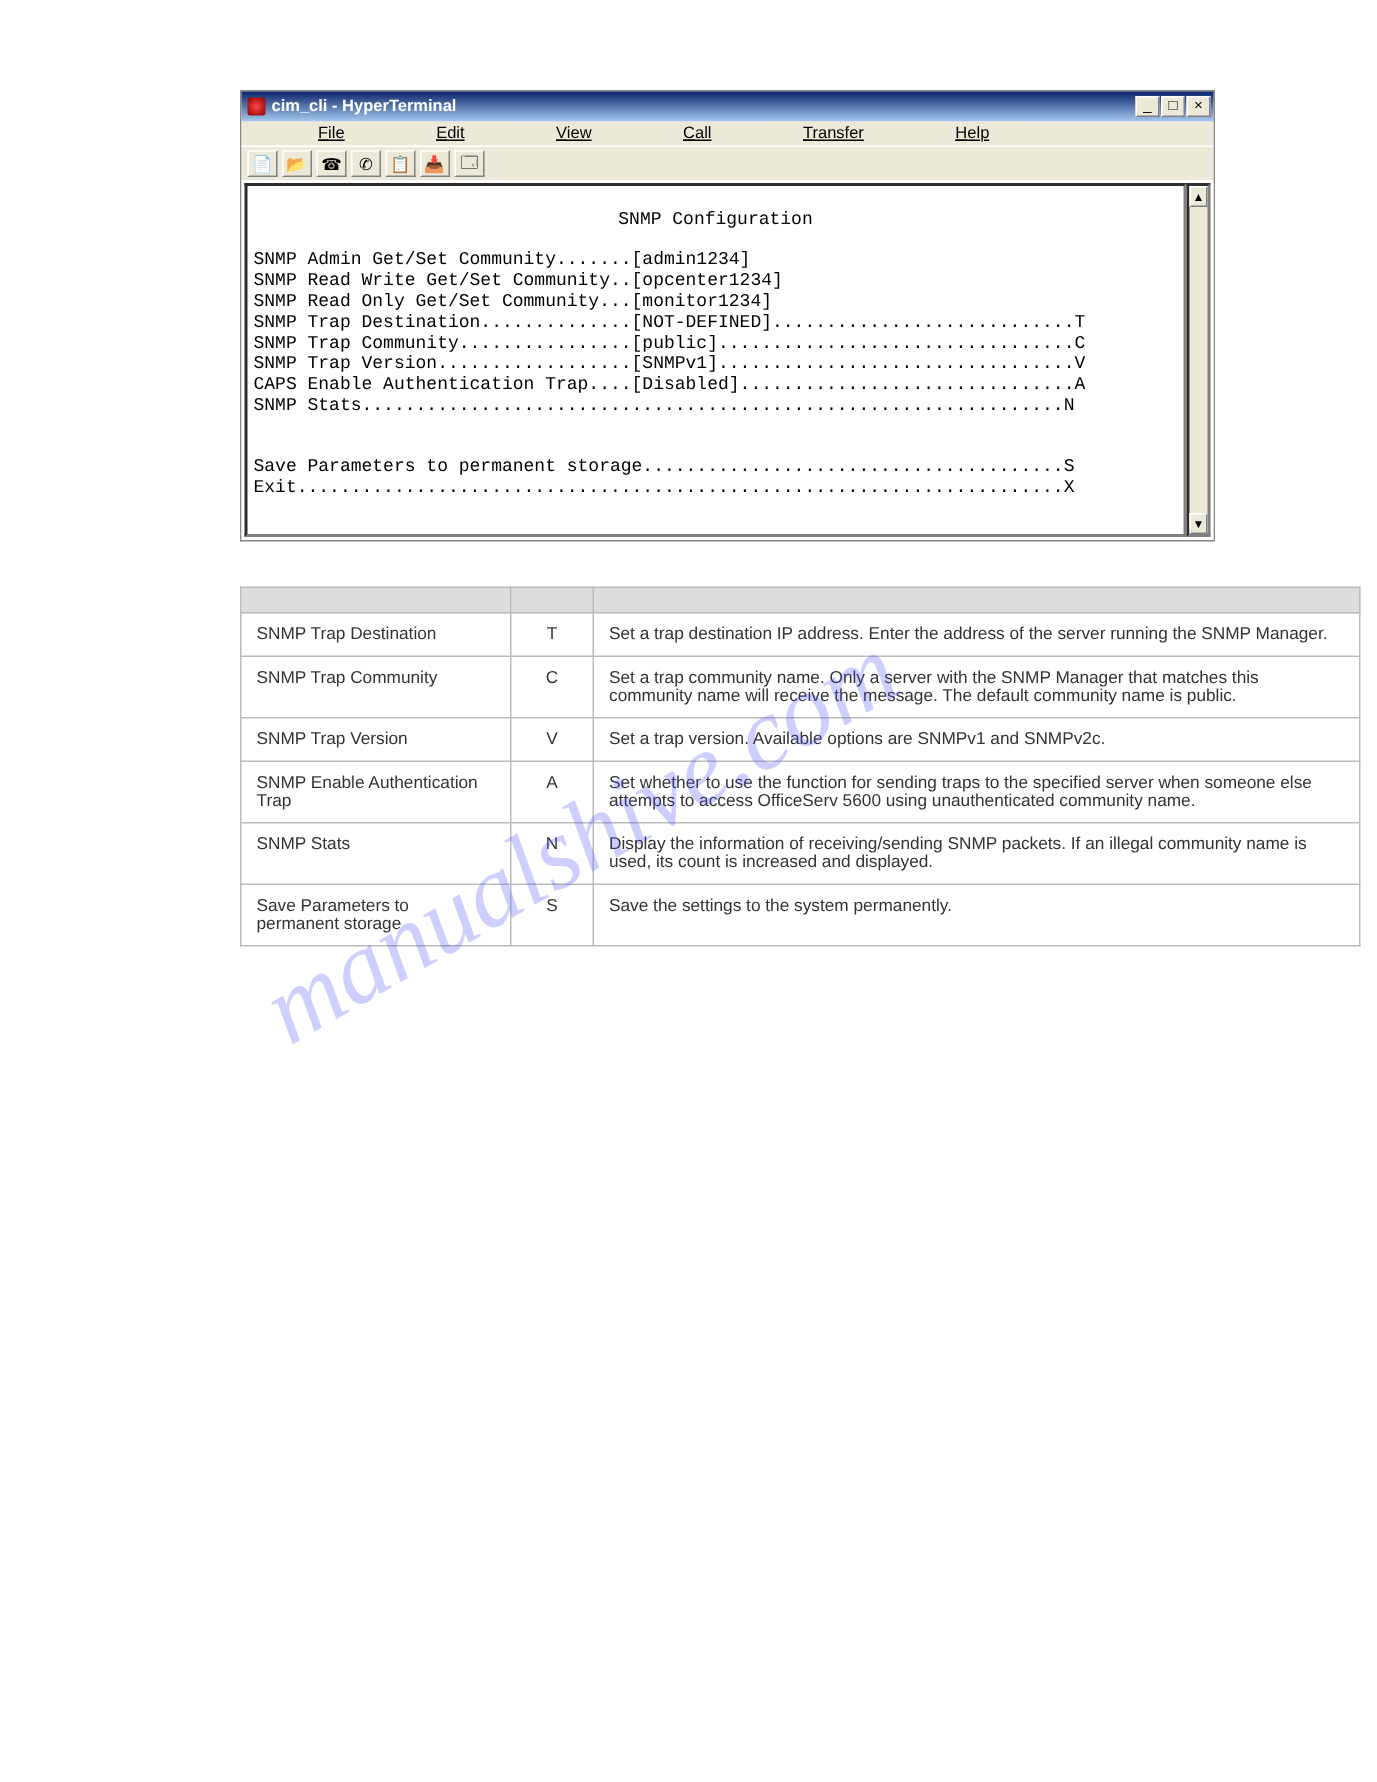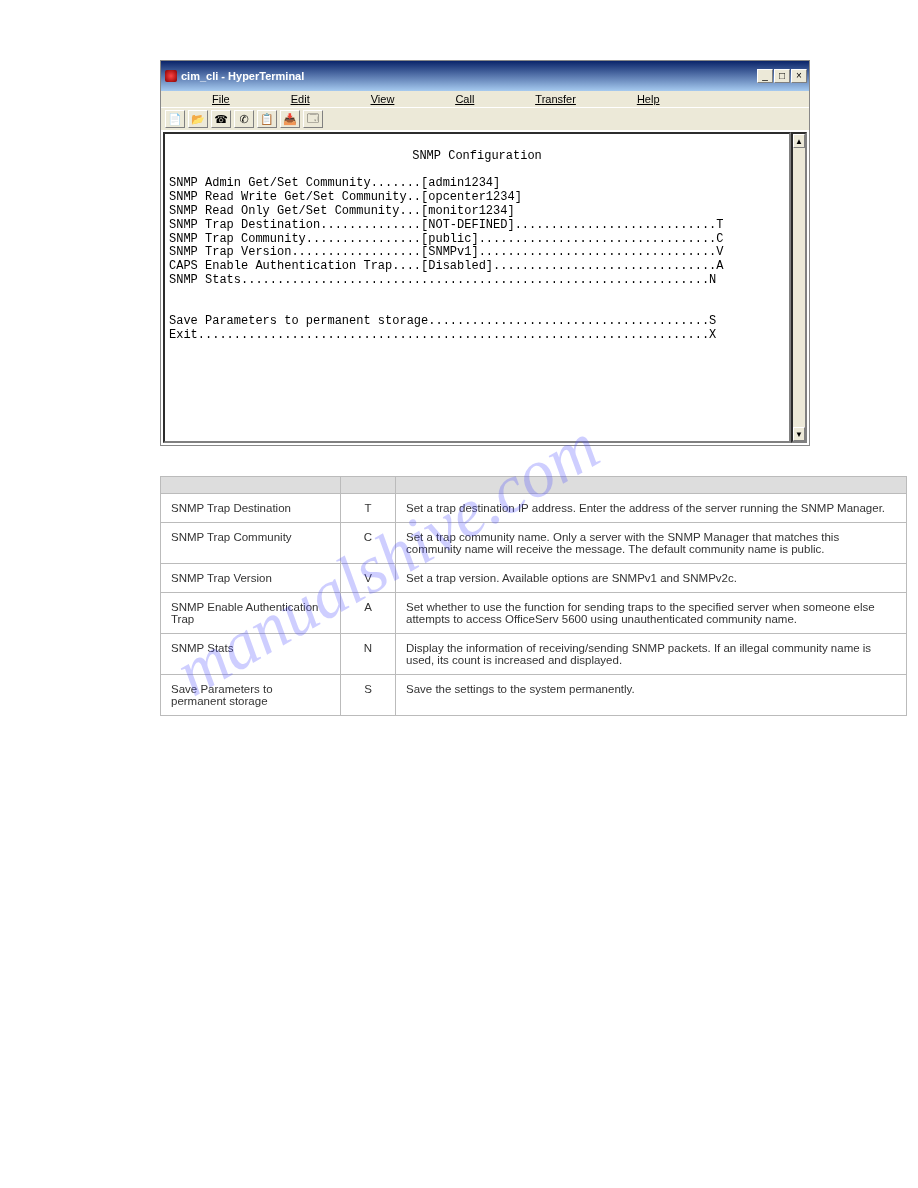--- a/index.html
+++ b/index.html
@@ -25,21 +25,21 @@
     width: 650px;
     margin: 0 auto 30px 100px;
     border: 1px solid #888;
     background: #ece9d8;
     font-family: Tahoma, sans-serif;
     font-size: 11px;
   }
   .titlebar {
     display: flex; align-items: center; justify-content: space-between;
     background: linear-gradient(180deg,#0a246a,#a6caf0);
-    color: #fff; height: 30px; padding: 0 2px;
+    color: #fff; height: 20px; padding: 0 2px;
   }
   .titlebar .ttl { display:flex; align-items:center; gap:4px; padding-left:2px; font-weight:bold; font-size:11px; }
   .titlebar .ticon { width:12px;height:12px;background:radial-gradient(circle,#f44,#800);border-radius:2px; }
   .winbtns { display:flex; gap:1px; }
   .winbtn { width:16px;height:14px;background:#ece9d8;border:1px solid #fff;border-right-color:#808080;border-bottom-color:#808080;display:flex;align-items:center;justify-content:center;font-size:10px;line-height:1;color:#000; }
   .menubar { background:#ece9d8; padding:2px 4px; display:flex; gap:14px; font-size:11px; }
   .menubar span { text-decoration: underline; text-underline-offset: 1px; }
   .menubar .mi { cursor:default;margin-left:47px; }
   .menubar .mi u { text-decoration: underline; }
   .toolbar { background:#ece9d8; border-top:1px solid #fff; padding:2px 4px; display:flex; gap:3px; }
@@ -47,21 +47,21 @@
   .term-wrap { display:flex; background:#fff; }
   .term {
     flex:1;
     background:#fff; color:#000;
     font-family: 'Courier New', monospace;
     font-size: 12px;
     line-height: 1.15;
     white-space: pre;
     border:2px inset #808080;
     padding:2px 4px;
-    height: 311px;
+    height: 236px;
     overflow: hidden;
     margin:2px 0 2px 2px;
   }
   .term .ct { text-align:center; display:block; }
   .vscroll { width:16px; background:#ece9d8; border:2px inset #808080; margin:2px 2px 2px 0; display:flex; flex-direction:column; justify-content:space-between; }
   .sbtn { height:14px; border:1px solid #fff; border-right-color:#808080;border-bottom-color:#808080;background:#ece9d8;font-size:8px;display:flex;align-items:center;justify-content:center; }
   .statusbar { background:#ece9d8; border-top:1px solid #808080; display:flex; font-size:11px; }
   .scell { border:1px inset #fff; padding:1px 6px; }
   .scell.dim { color:#808080; }
 

